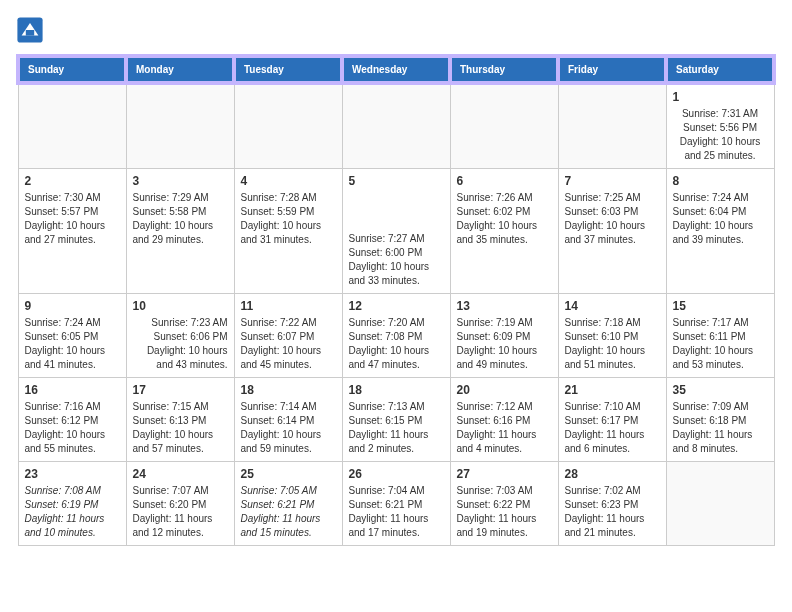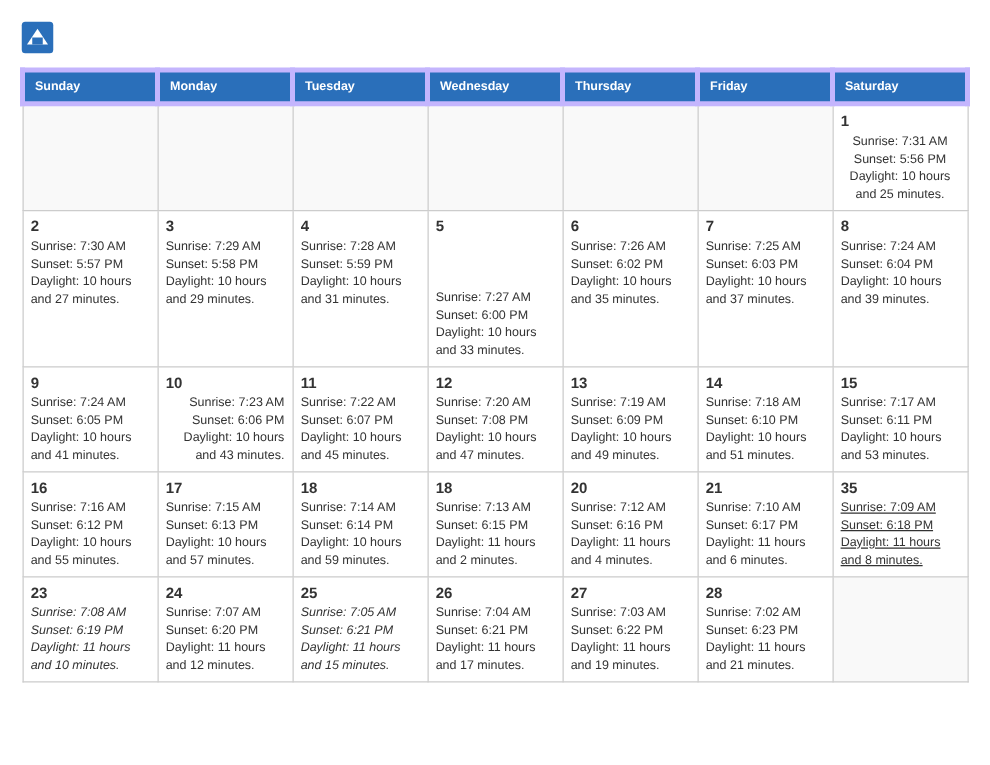--- a/index.html
+++ b/index.html
@@ -252,21 +252,21 @@
 Daylight: 11 hours and 4 minutes.</div>
         </td>
         <td>
           <span class="day-number">21</span>
           <div class="day-info" style="white-space: pre-line;">Sunrise: 7:10 AM
 Sunset: 6:17 PM
 Daylight: 11 hours and 6 minutes.</div>
         </td>
         <td>
           <span class="day-number">35</span>
-          <div class="day-info" style="white-space: pre-line; text-decoration: underline;">Sunrise: 7:09 AM
+          <div class="day-info" style="white-space: pre-line;">Sunrise: 7:09 AM
 Sunset: 6:18 PM
 Daylight: 11 hours and 8 minutes.</div>
         </td>
       </tr>
       <tr>
         <td>
           <span class="day-number">23</span>
           <div class="day-info" style="white-space: pre-line; font-style: italic;">Sunrise: 7:08 AM
 Sunset: 6:19 PM
 Daylight: 11 hours and 10 minutes.</div>

